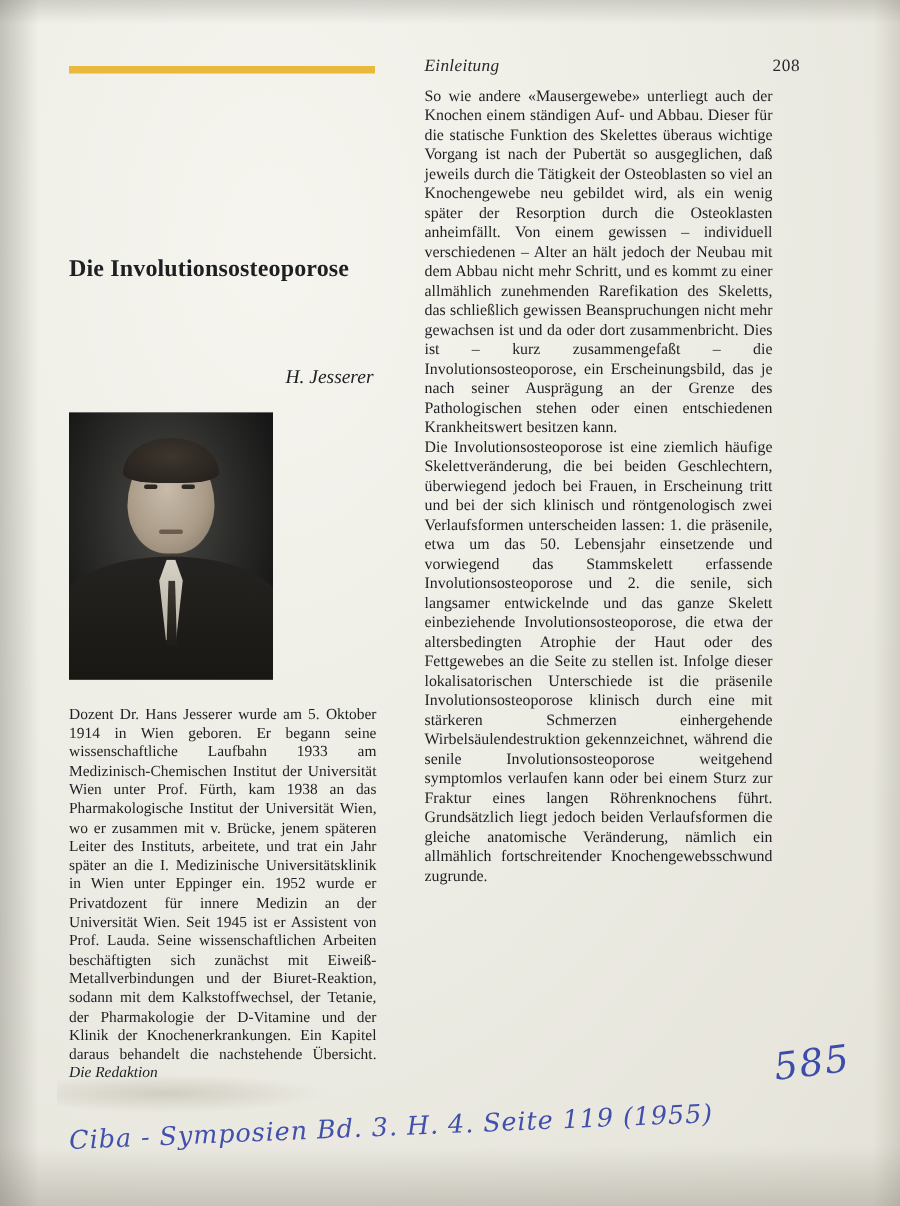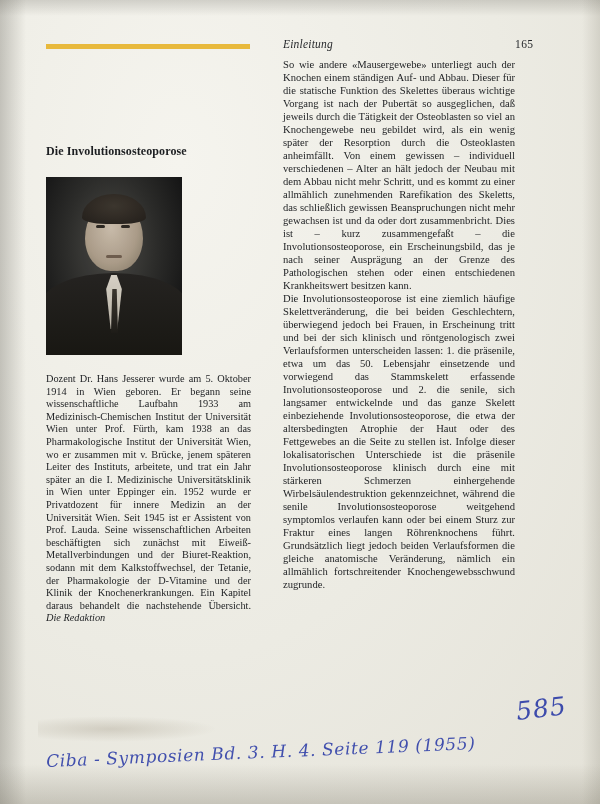--- a/index.html
+++ b/index.html
@@ -78,22 +78,22 @@
   }
 
   
   .left-col {
     position: absolute;
     left: 46px;
     top: 60px;
     width: 205px;
   }
   .article-title {
-    margin-top: 82px;
-    font-size: 12px;
+    margin-top: 110px;
+    font-size: 16px;
     line-height: 19px;
     color: #1d1f22;
     letter-spacing: 0.1px;
   }
   .author {
     margin-top: 54px;
     text-align: right;
     font-style: italic;
     font-size: 13px;
     color: #1d1f22;
@@ -235,24 +235,25 @@
 </style>
 </head>
 <body>
 
 <div class="page">
   <div class="sheet"></div>
 
   <div class="gold-rule"></div>
 
   <div class="running-head">Einleitung</div>
-  <div class="folio">165</div>
+  <div class="folio">208</div>
 
   <div class="left-col">
     <h1 class="article-title">Die Involutionsosteoporose</h1>
+    <div class="author">H. Jesserer</div>
 
     <div class="portrait">
       <div class="bg"></div>
       <div class="shoulders"></div>
       <div class="shirt"></div>
       <div class="tie"></div>
       <div class="face"></div>
       <div class="hair"></div>
       <div class="eye-l"></div>
       <div class="eye-r"></div>

